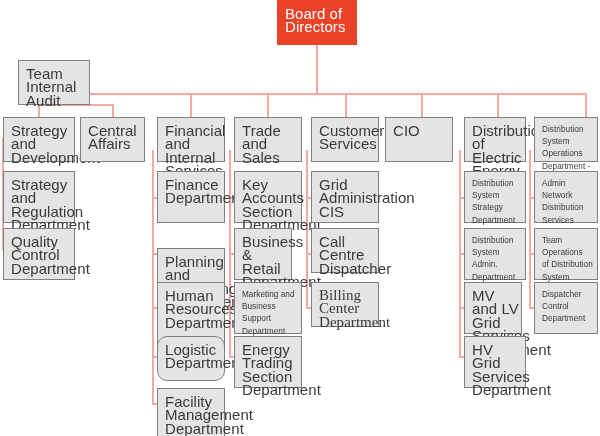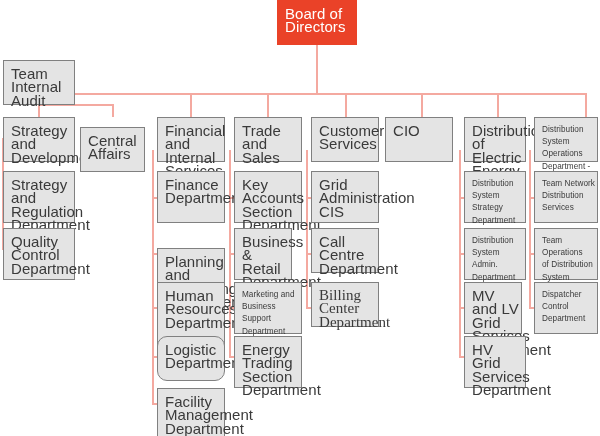--- a/index.html
+++ b/index.html
@@ -103,26 +103,26 @@
   <div class="conn stub" style="left:459px; top:356px;"></div>
 
   <div class="conn v" style="left:529px; top:150px; height:158px;"></div>
   <div class="conn stub" style="left:529px; top:197px;"></div>
   <div class="conn stub" style="left:529px; top:253px;"></div>
   <div class="conn stub" style="left:529px; top:307px;"></div>
 
   <div class="node root" style="left:277px; top:0px; width:80px; height:45px;">Board of
 Directors</div>
 
-  <div class="node" style="left:3px; top:60px; width:72px; height:45px;">Team Internal
+  <div class="node" style="left:18px; top:60px; width:72px; height:45px;">Team Internal
 Audit</div>
 
   <div class="node" style="left:3px; top:117px; width:72px; height:45px;">Strategy and
 Development</div>
-  <div class="node" style="left:80px; top:117px; width:65px; height:45px;margin-top:10px;">Central
+  <div class="node" style="left:80px; top:117px; width:65px; height:45px;">Central
 Affairs</div>
   <div class="node" style="left:157px; top:117px; width:68px; height:45px;">Financial
 and Internal
 Services</div>
   <div class="node" style="left:234px; top:117px; width:68px; height:45px;">Trade and
 Sales</div>
   <div class="node" style="left:311px; top:117px; width:68px; height:45px;">Customer
 Services</div>
   <div class="node" style="left:385px; top:117px; width:68px; height:45px;">CIO</div>
   <div class="node" style="left:464px; top:117px; width:62px; height:45px;">Distribution
@@ -162,38 +162,38 @@
 Business Support
 Department</div>
   <div class="node" style="left:234px; top:336px; width:68px; height:52px;">Energy Trading
 Section
 Department</div>
 
   <div class="node" style="left:311px; top:171px; width:68px; height:52px;">Grid
 Administration
 CIS</div>
   <div class="node" style="left:311px; top:228px; width:68px; height:45px;">Call Centre
-Department</div>
+Dispatcher</div>
   <div class="node" style="left:311px; top:282px; width:68px; height:45px;font-family:Liberation Serif, serif;">Billing Center
 Department</div>
 
   <div class="node tight" style="left:464px; top:171px; width:62px; height:52px;">Distribution
 System Strategy
 Department</div>
   <div class="node tight" style="left:464px; top:228px; width:62px; height:52px;">Distribution
 System Admin.
 Department</div>
   <div class="node" style="left:464px; top:282px; width:58px; height:52px;">MV and LV
 Grid Services
 Department</div>
   <div class="node" style="left:464px; top:336px; width:62px; height:52px;">HV Grid
 Services
 Department</div>
 
-  <div class="node tight" style="left:534px; top:171px; width:64px; height:52px;">Team Network
+  <div class="node tight" style="left:534px; top:171px; width:64px; height:52px;">Admin Network
 Distribution
 Services</div>
   <div class="node tight" style="left:534px; top:228px; width:64px; height:52px;">Team Operations
 of Distribution
 System</div>
   <div class="node tight" style="left:534px; top:282px; width:64px; height:52px;">Dispatcher
 Control
 Department</div>
 
 </div>

